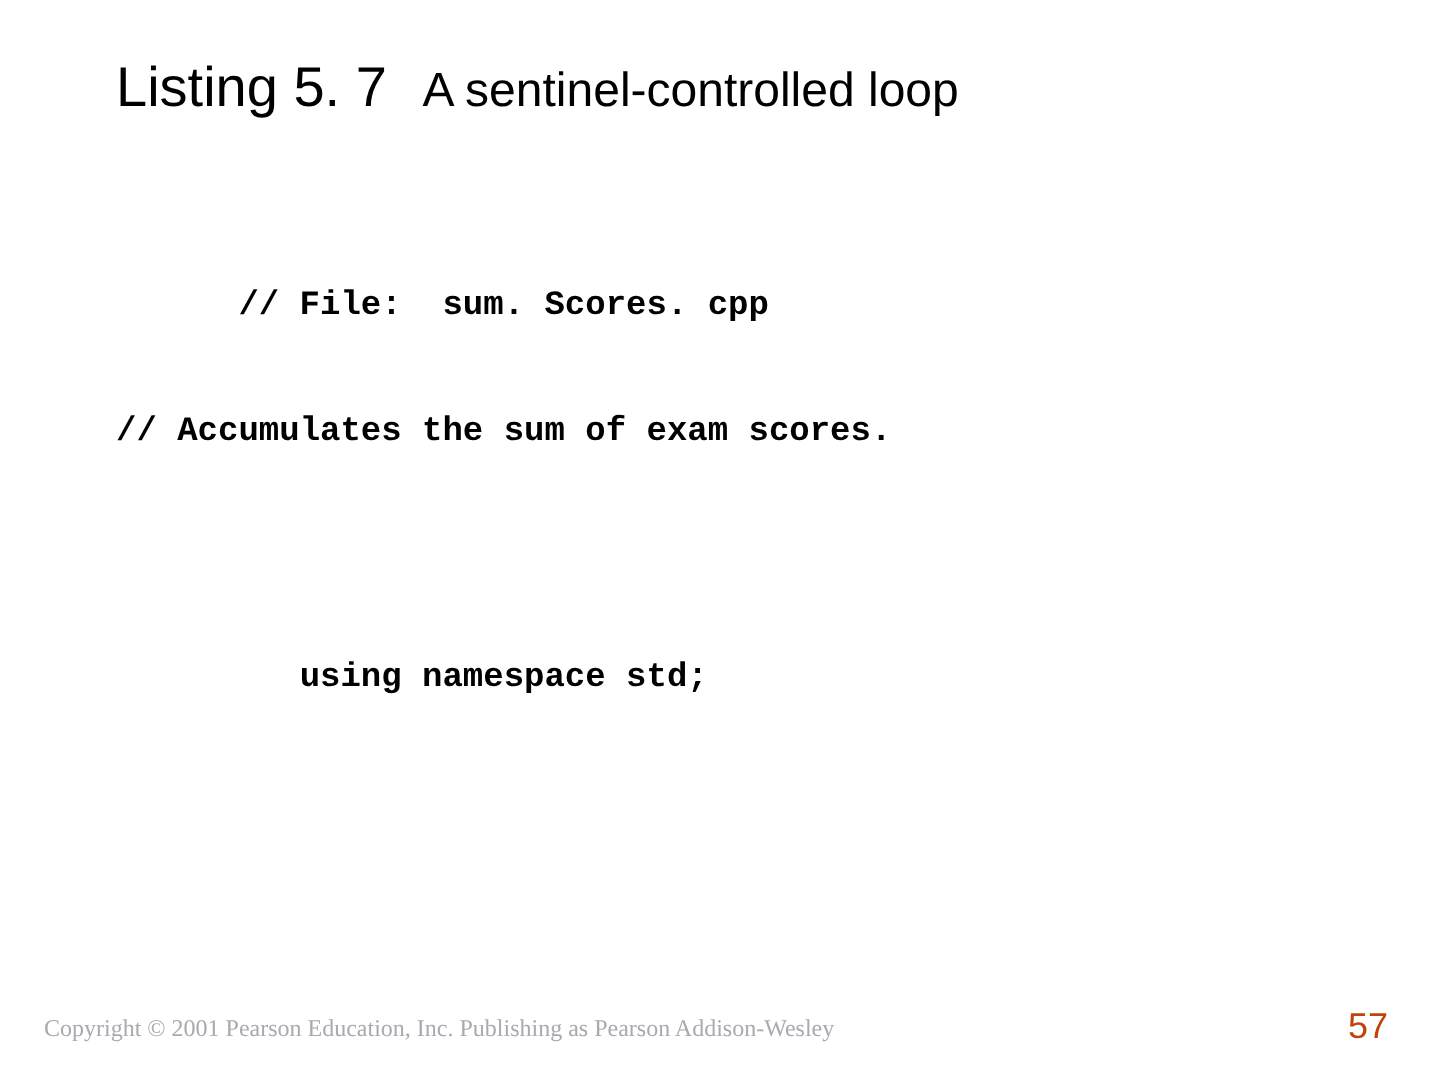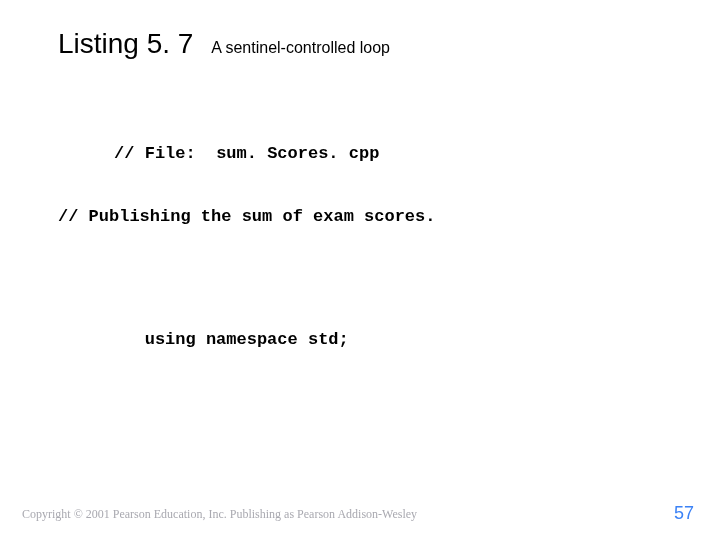--- a/index.html
+++ b/index.html
@@ -23,21 +23,21 @@
     left: 58px;
     top: 28px;
     font-size: 28px;
     color: #000;
   }
   .heading .listing {
     font-weight: normal;
     margin-top: 24px;
   }
   .heading .subtitle {
-    font-size: 16px;
+    font-size: 24px;
     font-weight: normal;
     margin-left: 10px;
   }
   .code-block {
     position: absolute;
     left: 58px;
     top: 100px;
     font-family: "Courier New", Courier, monospace;
     font-size: 17px;
     line-height: 1.25;
@@ -59,36 +59,36 @@
     bottom: 18px;
     font-family: Georgia, "Times New Roman", serif;
     font-size: 12px;
     color: #a9a9b0;
   }
   .footer-right {
     position: absolute;
     right: 26px;
     bottom: 16px;
     font-size: 18px;
-    color: #3b82f6;
+    color: #c2410c;
   }
 </style>
 </head>
 <body>
 
 <div class="slide">
 
   <div class="heading">
     <span class="listing">Listing 5. 7</span>
     <span class="subtitle">A sentinel-controlled loop</span>
   </div>
 
   <div class="code-block">
     <span class="line">// File:  sum. Scores. cpp</span>
-    <span class="line">// Publishing the sum of exam scores.</span>
+    <span class="line">// Accumulates the sum of exam scores.</span>
     <span class="gap"></span>
     <span class="line">using namespace std;</span>
     <span class="gap"></span>
     
     
     
     
     
     
     

